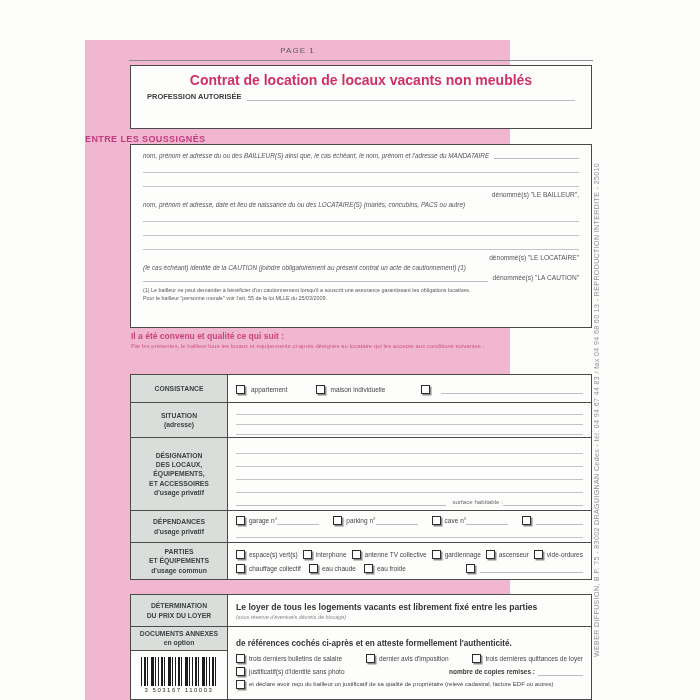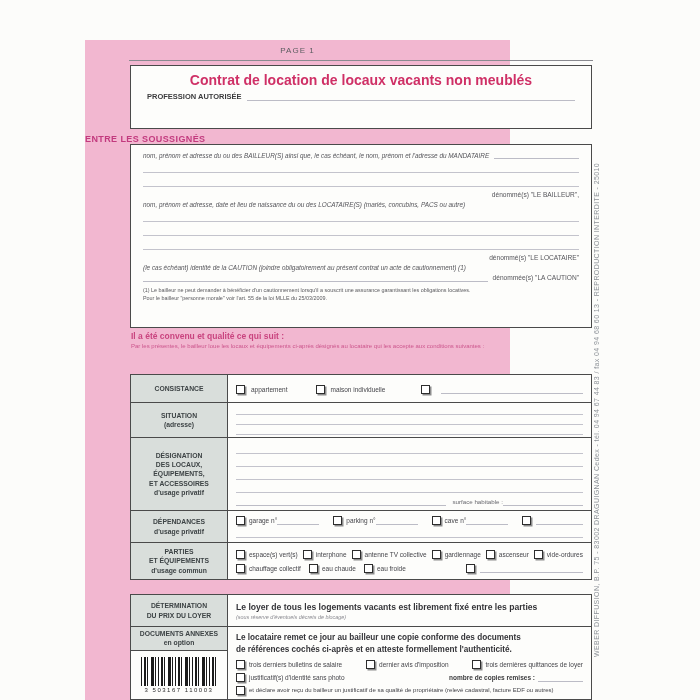--- a/index.html
+++ b/index.html
@@ -275,21 +275,20 @@
             <div>DOCUMENTS ANNEXES</div>
             <div>en option</div>
           </div>
           <div class="barcode-wrap">
             <div class="barcode"></div>
             <div class="barcode-digits">3 503167 110003</div>
           </div>
         </div>
         <div class="t-content">
           <div class="doc-intro">
-            <div>Le locataire remet ce jour au bailleur une copie conforme des documents</div>
             <div>de références cochés ci-après et en atteste formellement l'authenticité.</div>
           </div>
           <div class="cb-row" style="margin-top:4px; justify-content:space-between;">
             <span class="cb-item">
                 <span class="cb"></span>
                 <span class="cb-label">trois derniers bulletins de salaire</span>
               </span>
             <span class="cb-item">
                 <span class="cb"></span>
                 <span class="cb-label">dernier avis d'imposition</span>

